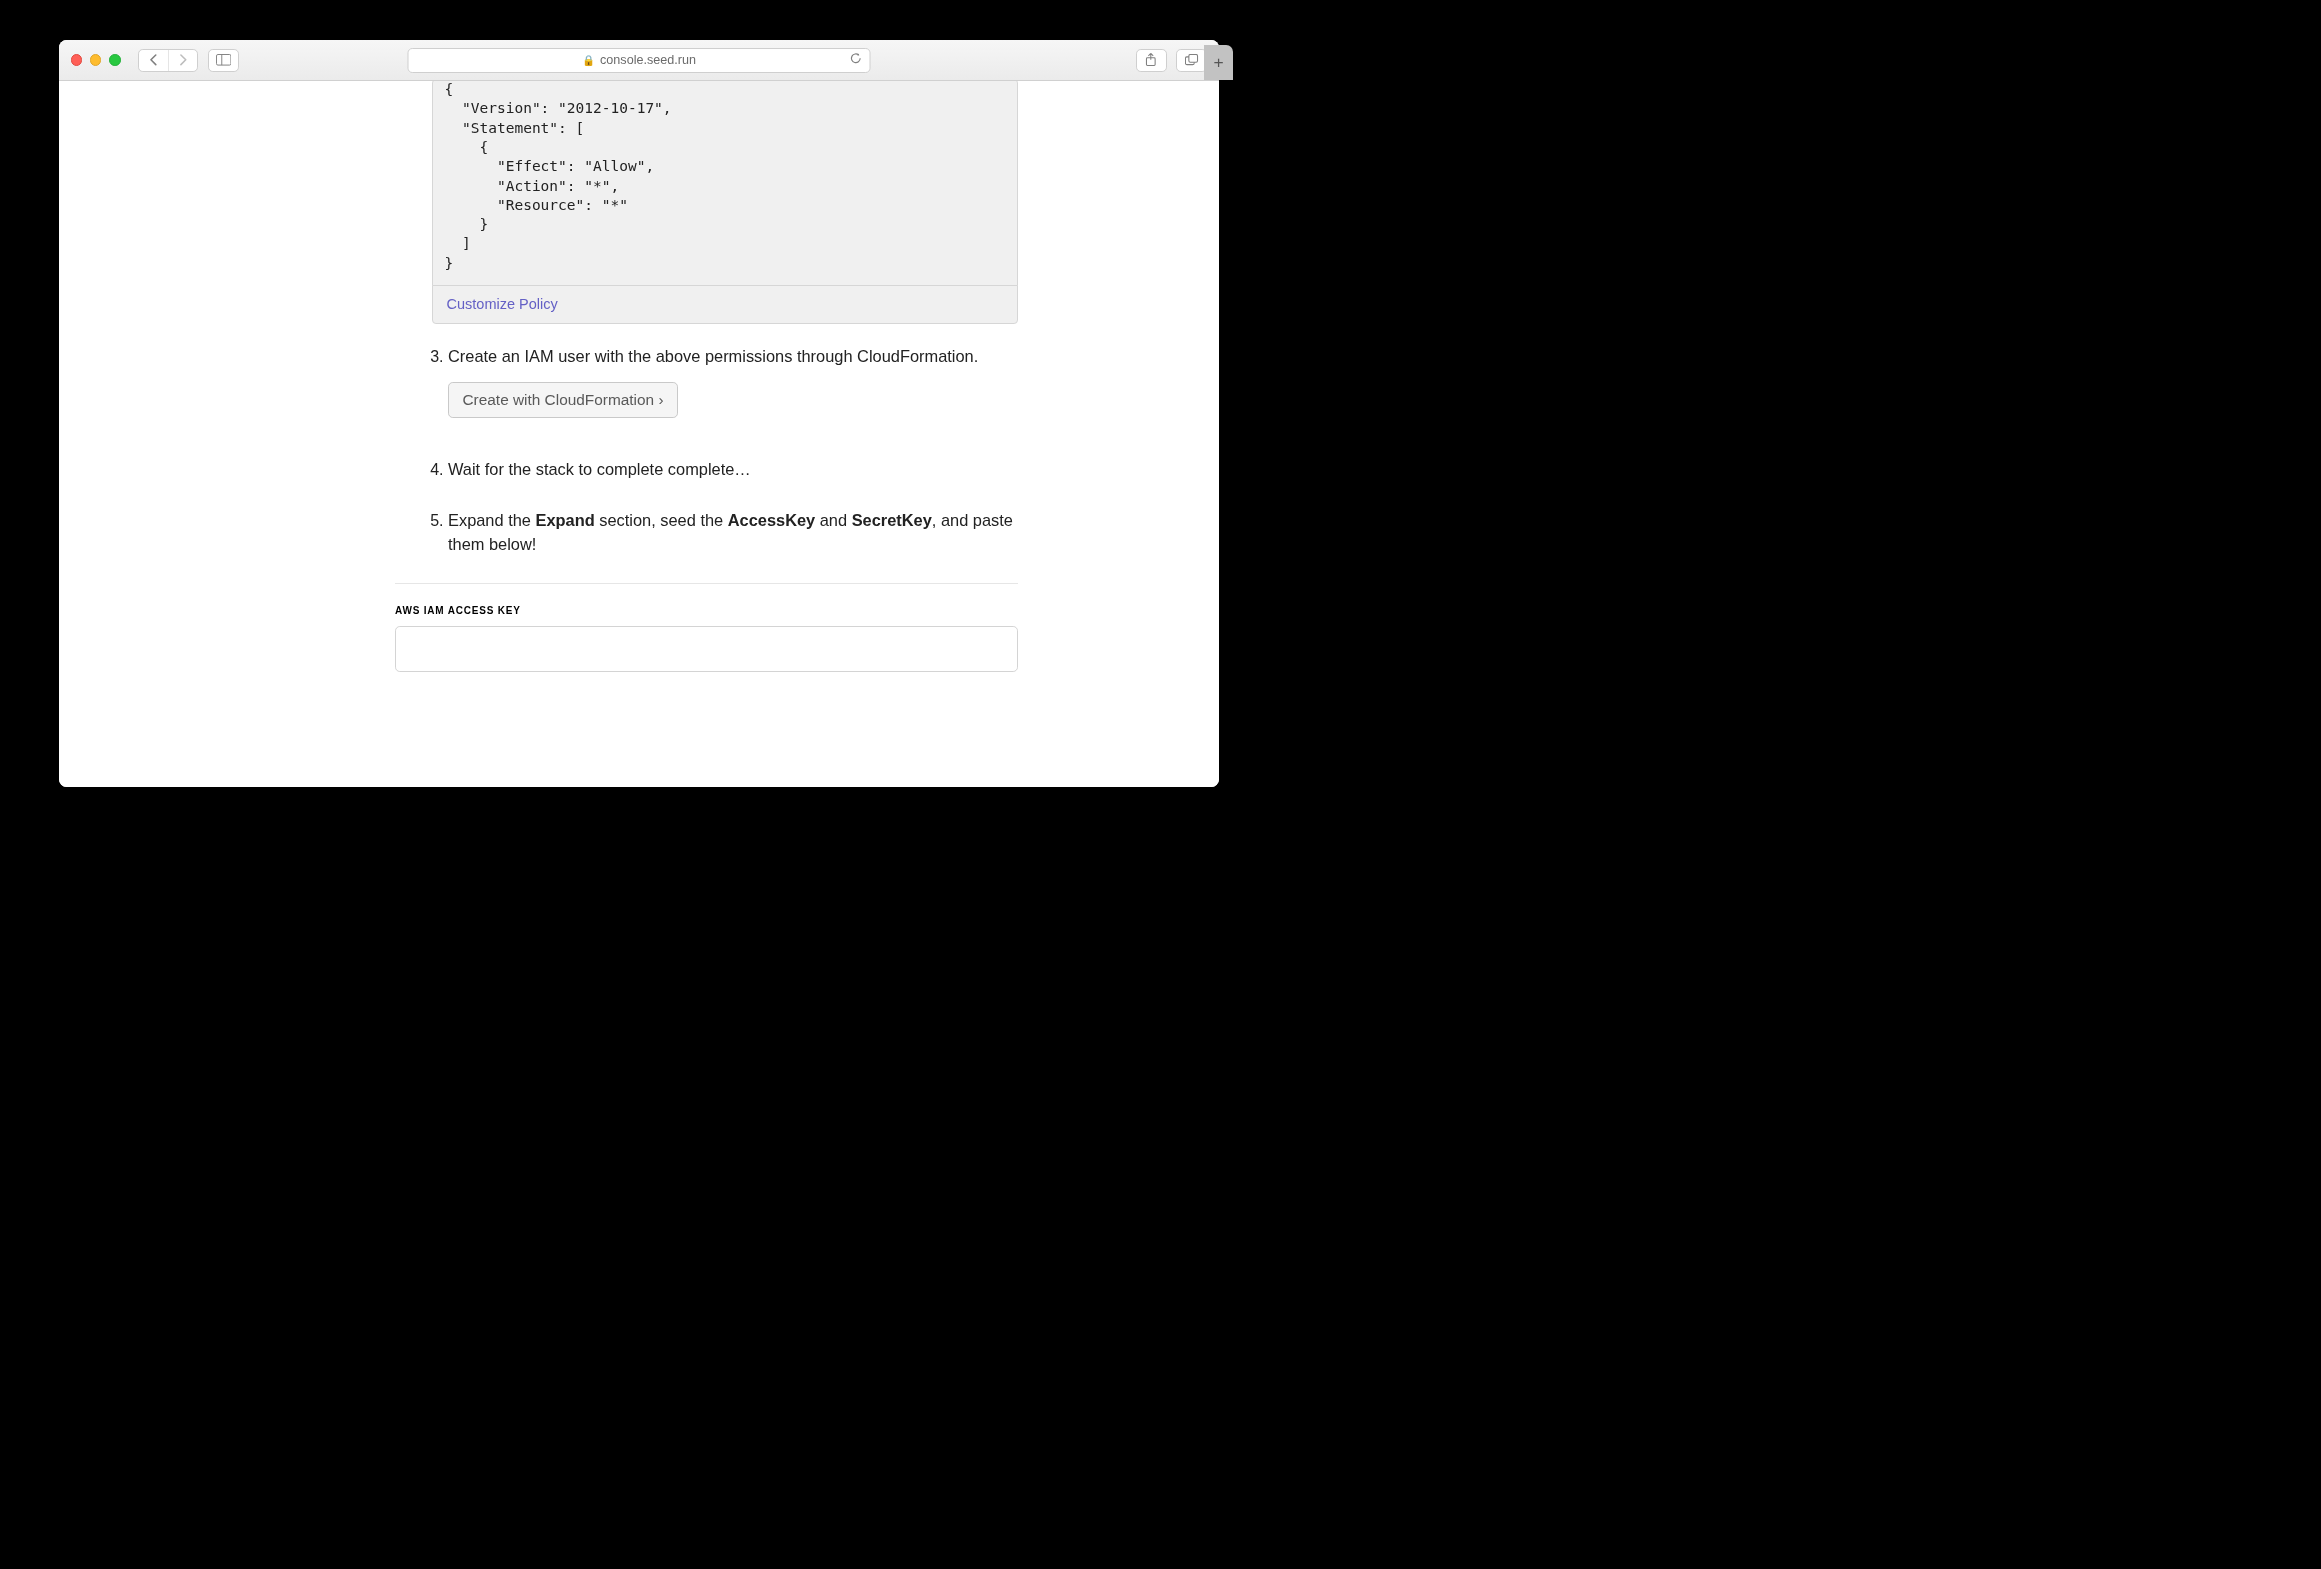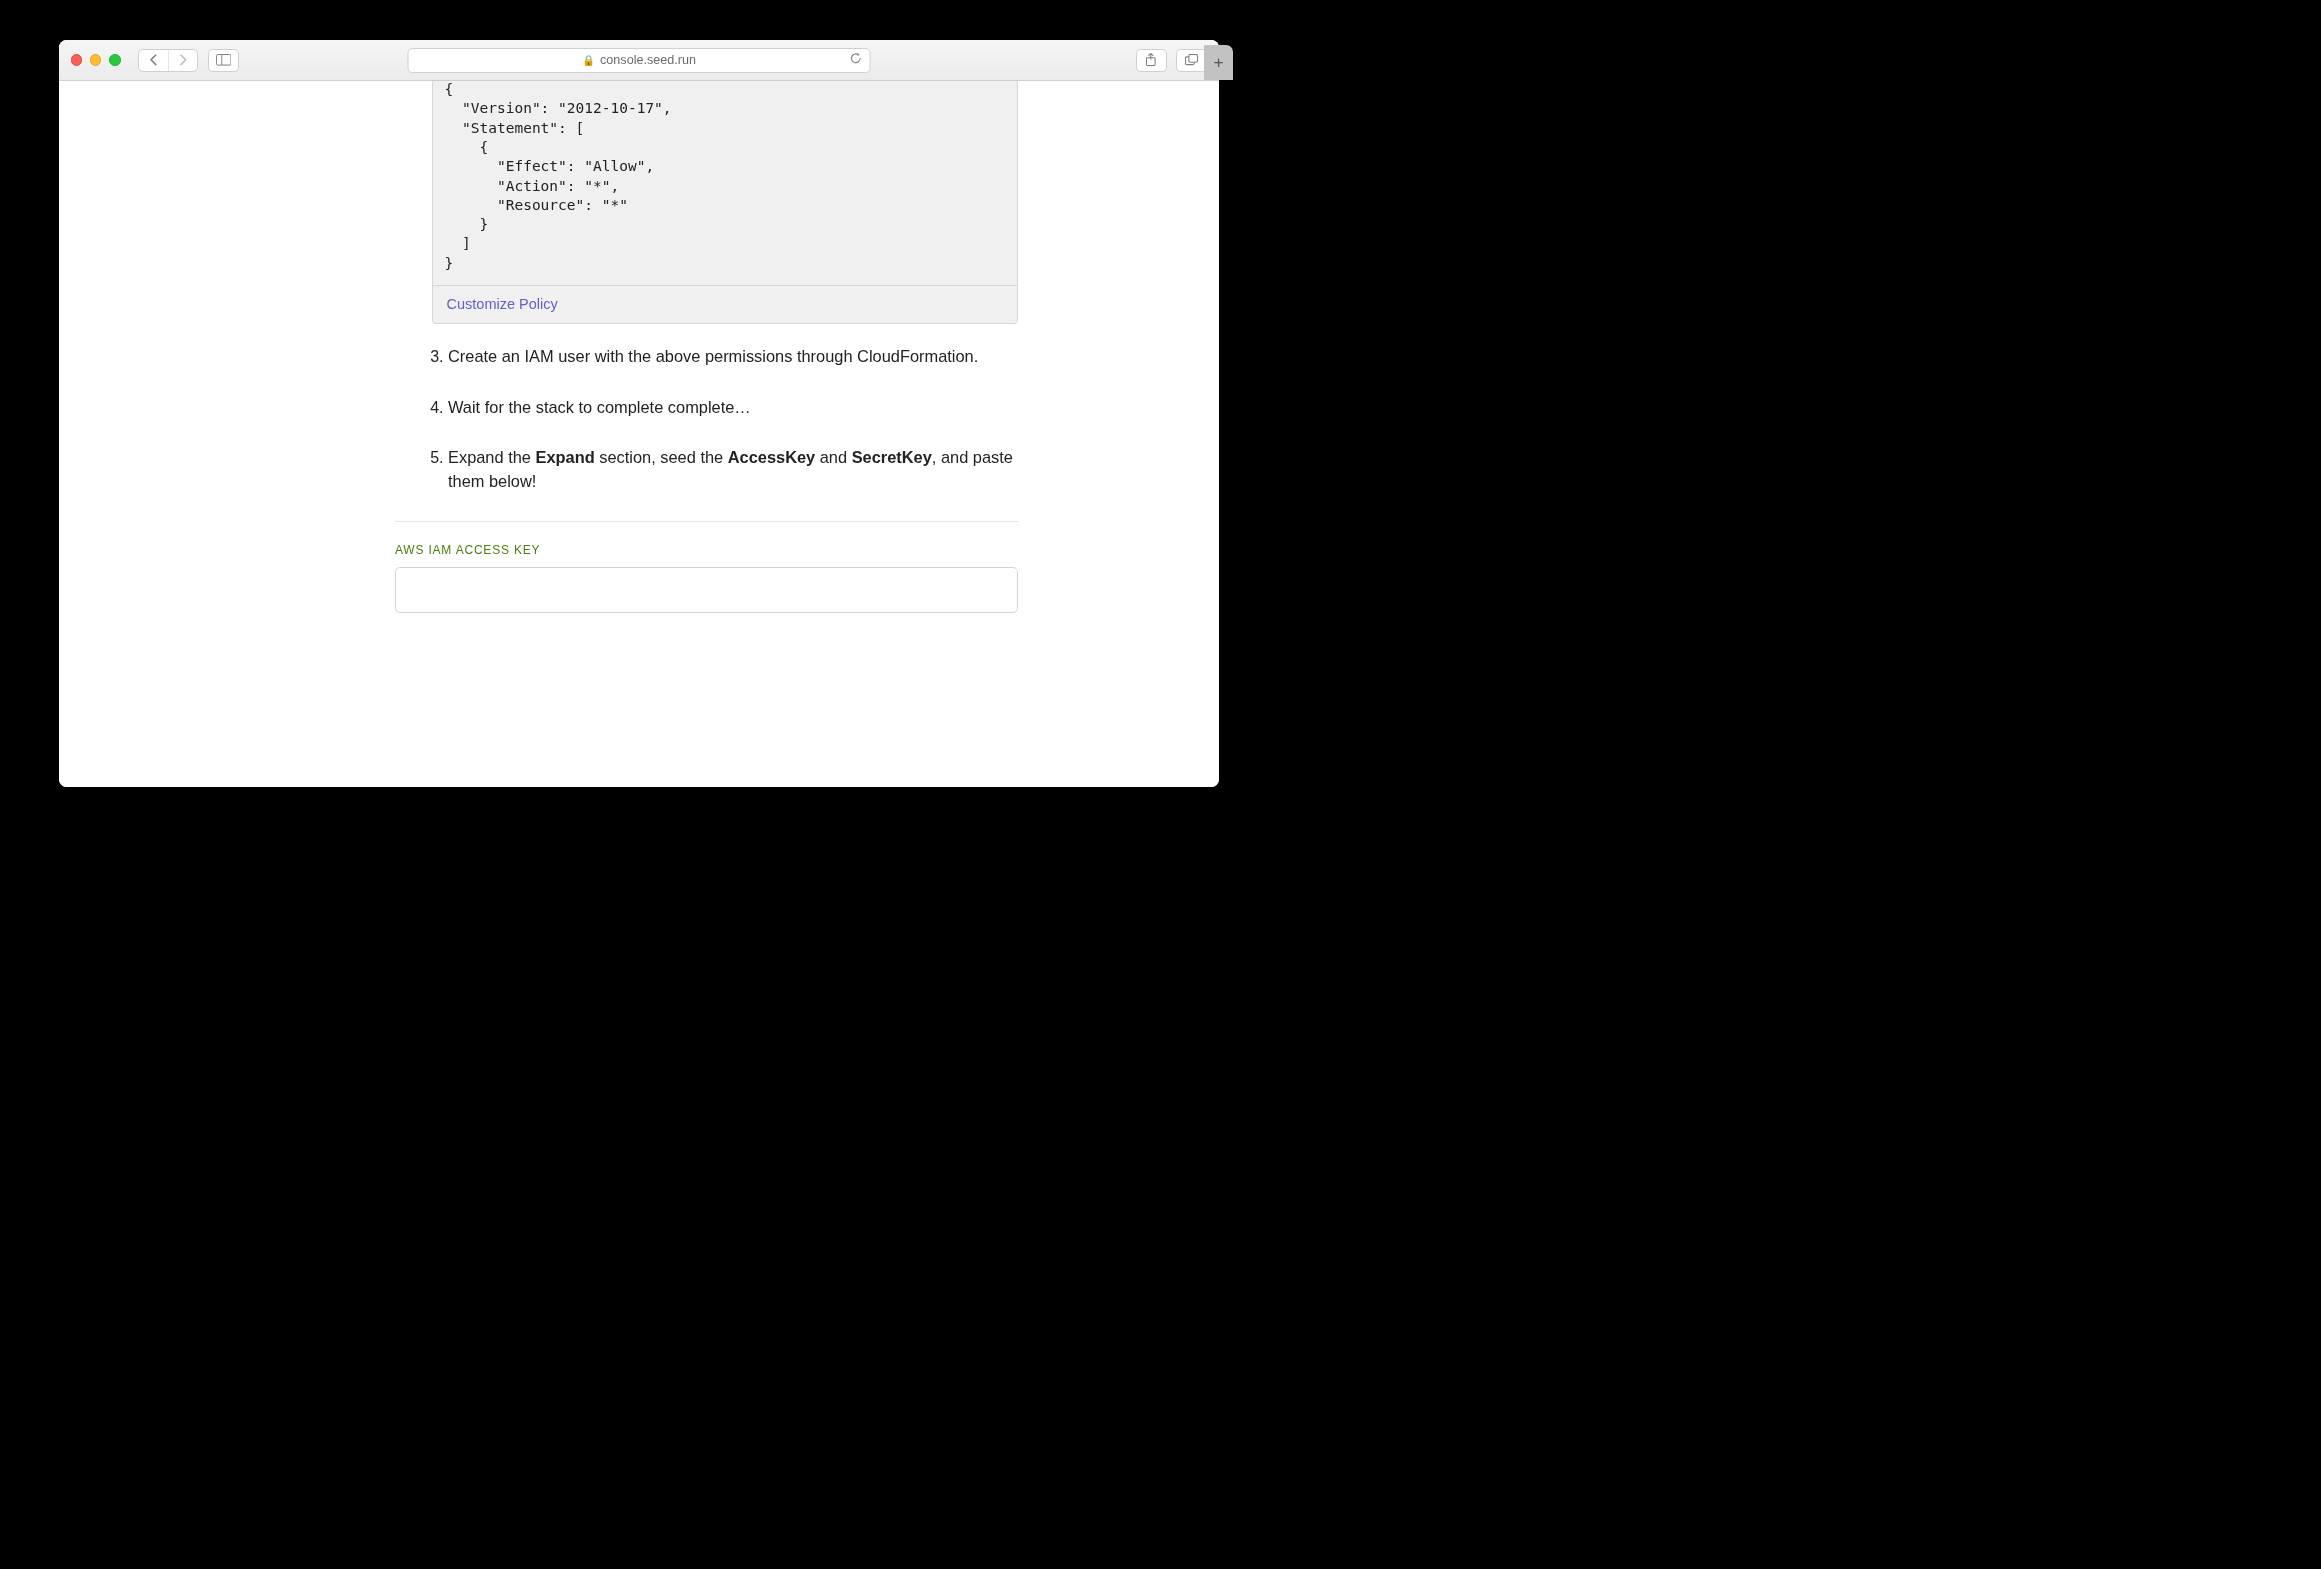--- a/index.html
+++ b/index.html
@@ -117,22 +117,22 @@
       background:#f5f5f5;
       border:1px solid #c9c9c9;
       border-radius:4.8px;
       color:#595959;
       font-size:15.4px;
     }
     .step-para { margin-top: 1.9px; font-size:16.4px; color:#222; line-height:1.42; }
     .sep { border:0; border-top:1px solid #e6e6e6; margin: 7.7px 0 21px 0; }
     .field-wrap { margin-bottom: 21px; margin-left: -37px; }
     .field-label {
-      font-size:12px; letter-spacing:0.8px; color:#4d7c0f;
-      font-weight:400; margin-bottom:9.7px;
+      font-size:10px; letter-spacing:0.8px; color:#000000;
+      font-weight:700; margin-bottom:9.7px;
     }
     .text-input {
       width: 100%;
       height: 46px;
       border:1px solid #d4d4d4;
       border-radius:4.8px;
       padding: 0 11.6px;
       font-size:15.4px;
       background:#fff;
     }
@@ -210,20 +210,23 @@
         <div class="code-footer">
           <a href="#">Customize Policy</a>
         </div>
       </div>
 
       <div class="steps-container">
         <ol class="steps" start="3">
           <li>
             <div class="step-body">
               <span>Create an IAM user with the above permissions through CloudFormation.</span>
+              <div>
+                <button class="cf-btn">Create with CloudFormation ›</button>
+              </div>
             </div>
           </li>
           <li>
             <span>Wait for the stack to complete complete…</span>
           </li>
           <li>
             <span>
               <span>Expand the </span><b>Expand</b><span> section, seed the </span><b>AccessKey</b><span> and </span><b>SecretKey</b><span>, and paste them below!</span>
             </span>
           </li>

